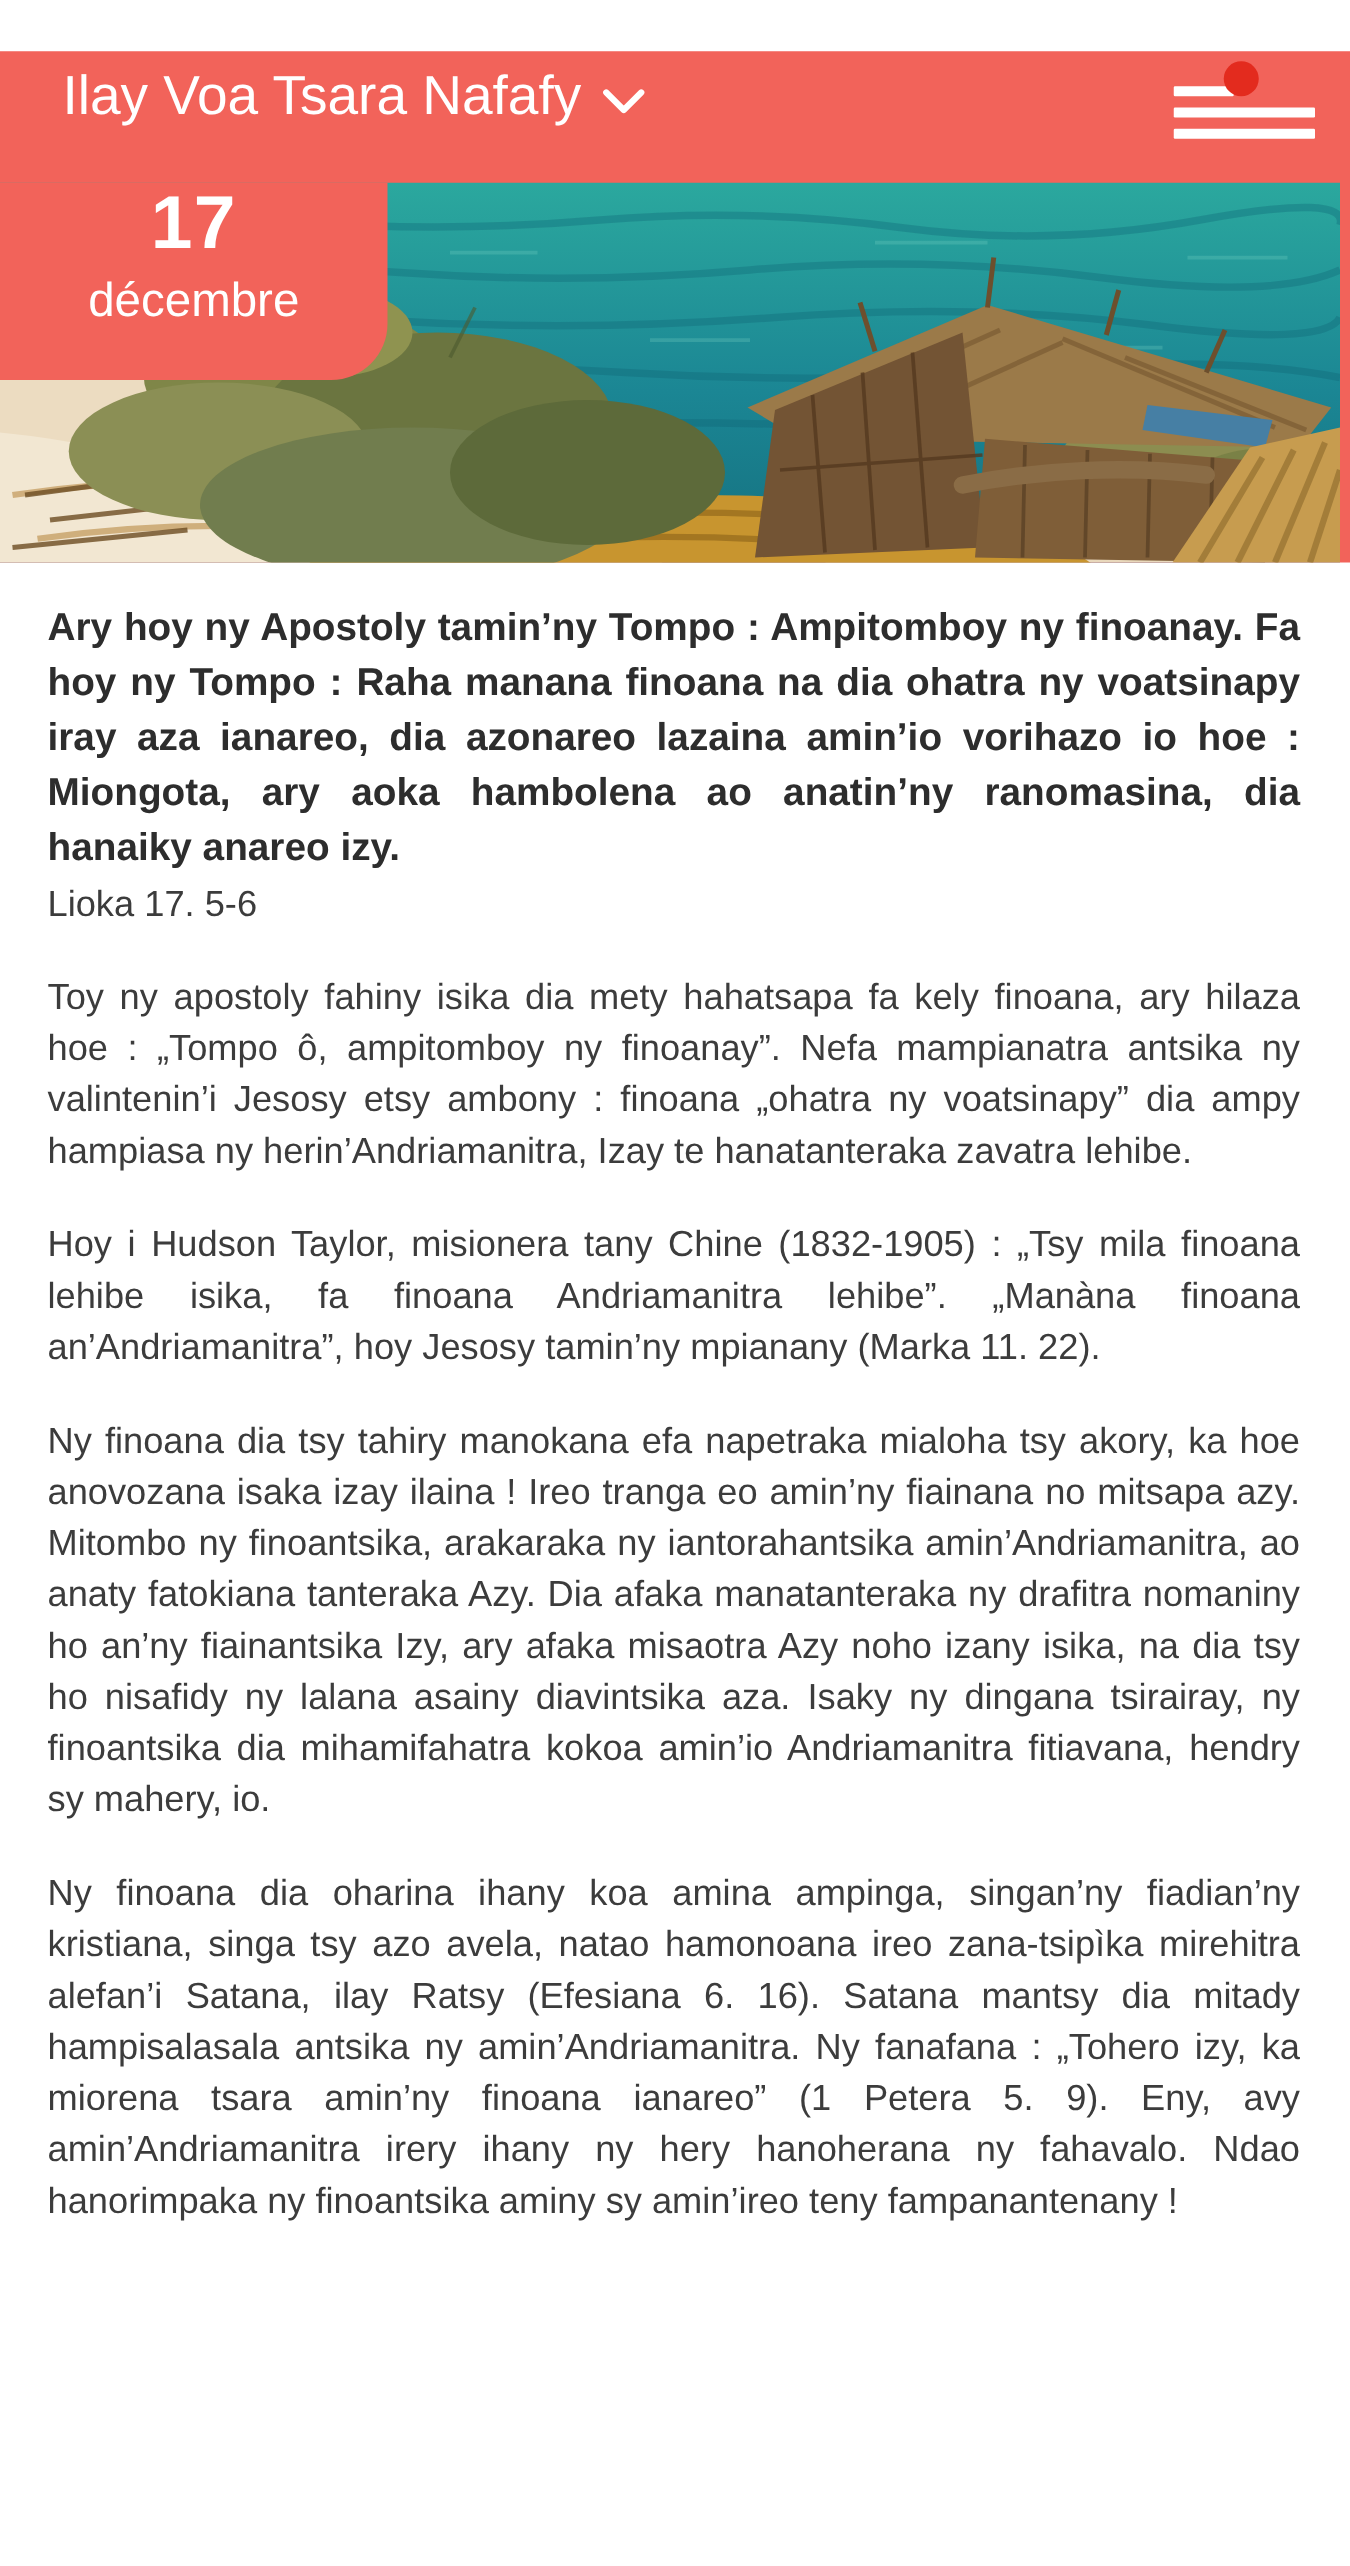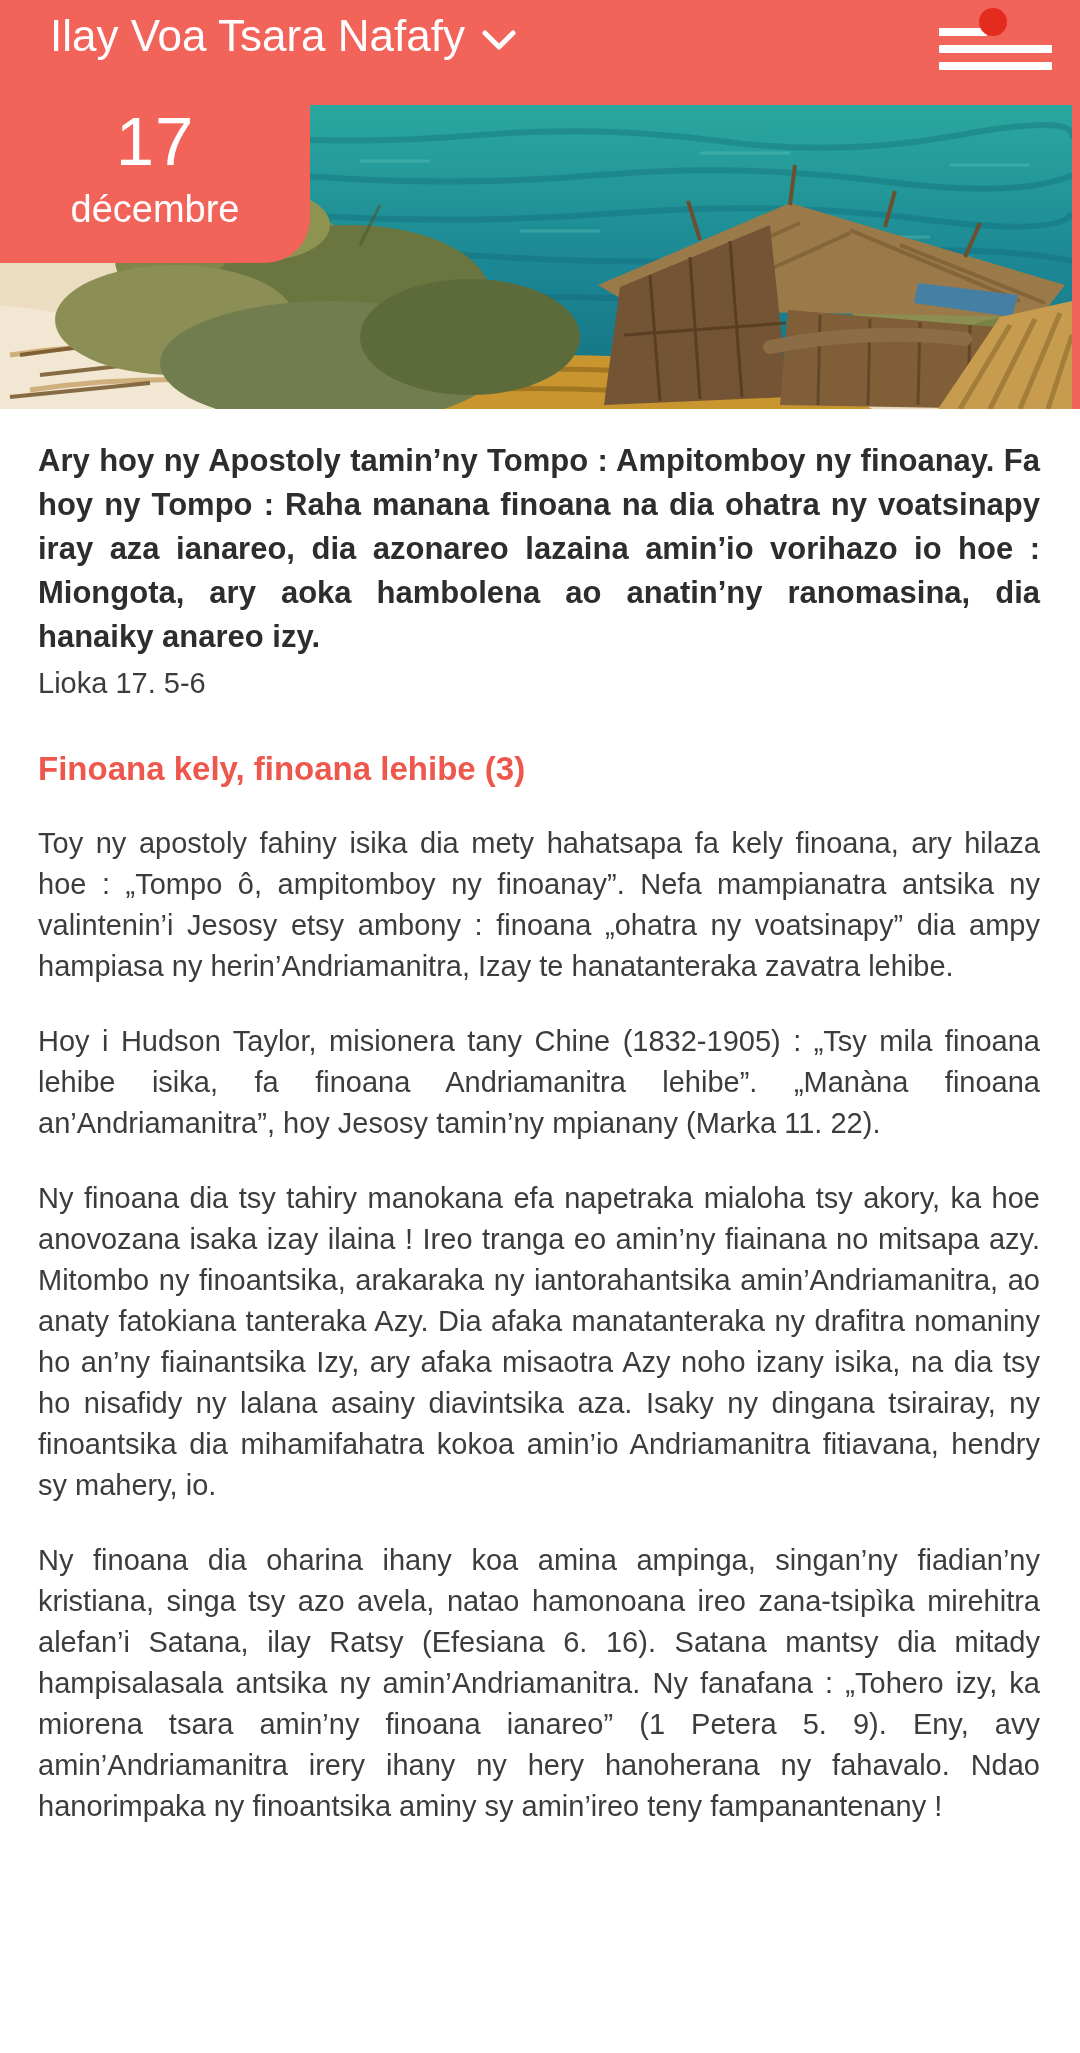--- a/index.html
+++ b/index.html
@@ -7,21 +7,21 @@
   .screen {
     position: relative;
     width: 1080px; height: 2053px;
     margin: 0 auto;
     background: #ffffff;
     font-family: "Liberation Sans", "DejaVu Sans", sans-serif;
     overflow: hidden;
   }
 
   
-  .hero { position: relative; width: 1080px; height: 409px; background: #f2635a; }
+  .hero { position: relative; width: 1080px; height: 409px; background: #f2635a; margin-top: 41px; }
 
   .appbar {
     position: absolute; top: 0; left: 0; right: 0; height: 105px;
     display: flex; align-items: flex-start; justify-content: space-between;
     padding: 10px 28px 0 50px; z-index: 4;
   }
   .title-btn {
     display: flex; align-items: center; gap: 16px;
     background: none; border: none; padding: 0; cursor: pointer;
     color: #ffffff; font: inherit; font-size: 44px; line-height: 52px; font-weight: 400;
@@ -44,21 +44,21 @@
 
   .photo { position: absolute; top: 105px; left: 0; width: 1072px; height: 304px; display: block; }
 
   .date-badge {
     position: absolute; top: 105px; left: 0; z-index: 3;
     width: 310px; height: 158px;
     background: #f2635a;
     border-radius: 0 0 45px 0;
     color: #ffffff; text-align: center; cursor: pointer;
   }
-  .date-badge .day   { font-size: 69px; font-weight: 400; line-height: 1; margin-top: 2px; letter-spacing: 1px; }
+  .date-badge .day   { font-size: 60px; font-weight: 700; line-height: 1; margin-top: 2px; letter-spacing: 1px; }
   .date-badge .month { font-size: 38px; font-weight: 400; line-height: 1; margin-top: 14px; }
 
   
   .content {
     height: 1947px;
     padding: 30px 40px 14px 38px;
     display: flex; flex-direction: column;
     color: #3c3c3c;
   }
   .verse {
@@ -207,21 +207,20 @@
     <div class="date-badge">
       <div class="day">17</div>
       <div class="month">décembre</div>
     </div>
   </div>
 
   <main class="content">
     <p class="verse">Ary hoy ny Apostoly tamin’ny Tompo : Ampitomboy ny finoanay. Fa hoy ny Tompo : Raha manana finoana na dia ohatra ny voatsinapy iray aza ianareo, dia azonareo lazaina amin’io vorihazo io hoe : Miongota, ary aoka hambolena ao anatin’ny ranomasina, dia hanaiky anareo izy.</p>
     <p class="verse-ref">Lioka 17. 5-6</p>
 
-    <h2 class="heading">Finoana kely, finoana lehibe (3)</h2>
 
     <p class="para">Toy ny apostoly fahiny isika dia mety hahatsapa fa kely finoana, ary hilaza hoe : „Tompo ô, ampitomboy ny finoanay”. Nefa mampianatra antsika ny valintenin’i Jesosy etsy ambony : finoana „ohatra ny voatsinapy” dia ampy hampiasa ny herin’Andriamanitra, Izay te hanatanteraka zavatra lehibe.</p>
     <p class="para">Hoy i Hudson Taylor, misionera tany Chine (1832-1905) : „Tsy mila finoana lehibe isika, fa finoana Andriamanitra lehibe”. „Manàna finoana an’Andriamanitra”, hoy Jesosy tamin’ny mpianany (Marka 11. 22).</p>
     <p class="para">Ny finoana dia tsy tahiry manokana efa napetraka mialoha tsy akory, ka hoe anovozana isaka izay ilaina ! Ireo tranga eo amin’ny fiainana no mitsapa azy. Mitombo ny finoantsika, arakaraka ny iantorahantsika amin’Andriamanitra, ao anaty fatokiana tanteraka Azy. Dia afaka manatanteraka ny drafitra nomaniny ho an’ny fiainantsika Izy, ary afaka misaotra Azy noho izany isika, na dia tsy ho nisafidy ny lalana asainy diavintsika aza. Isaky ny dingana tsirairay, ny finoantsika dia mihamifahatra kokoa amin’io Andriamanitra fitiavana, hendry sy mahery, io.</p>
     <p class="para">Ny finoana dia oharina ihany koa amina ampinga, singan’ny fiadian’ny kristiana, singa tsy azo avela, natao hamonoana ireo zana-tsipìka mirehitra alefan’i Satana, ilay Ratsy (Efesiana 6. 16). Satana mantsy dia mitady hampisalasala antsika ny amin’Andriamanitra. Ny fanafana : „Tohero izy, ka miorena tsara amin’ny finoana ianareo” (1 Petera 5. 9). Eny, avy amin’Andriamanitra irery ihany ny hery hanoherana ny fahavalo. Ndao hanorimpaka ny finoantsika aminy sy amin’ireo teny fampanantenany !</p>
 
     <p class="ending">(tapitra)</p>
   </main>
 </div>
 

